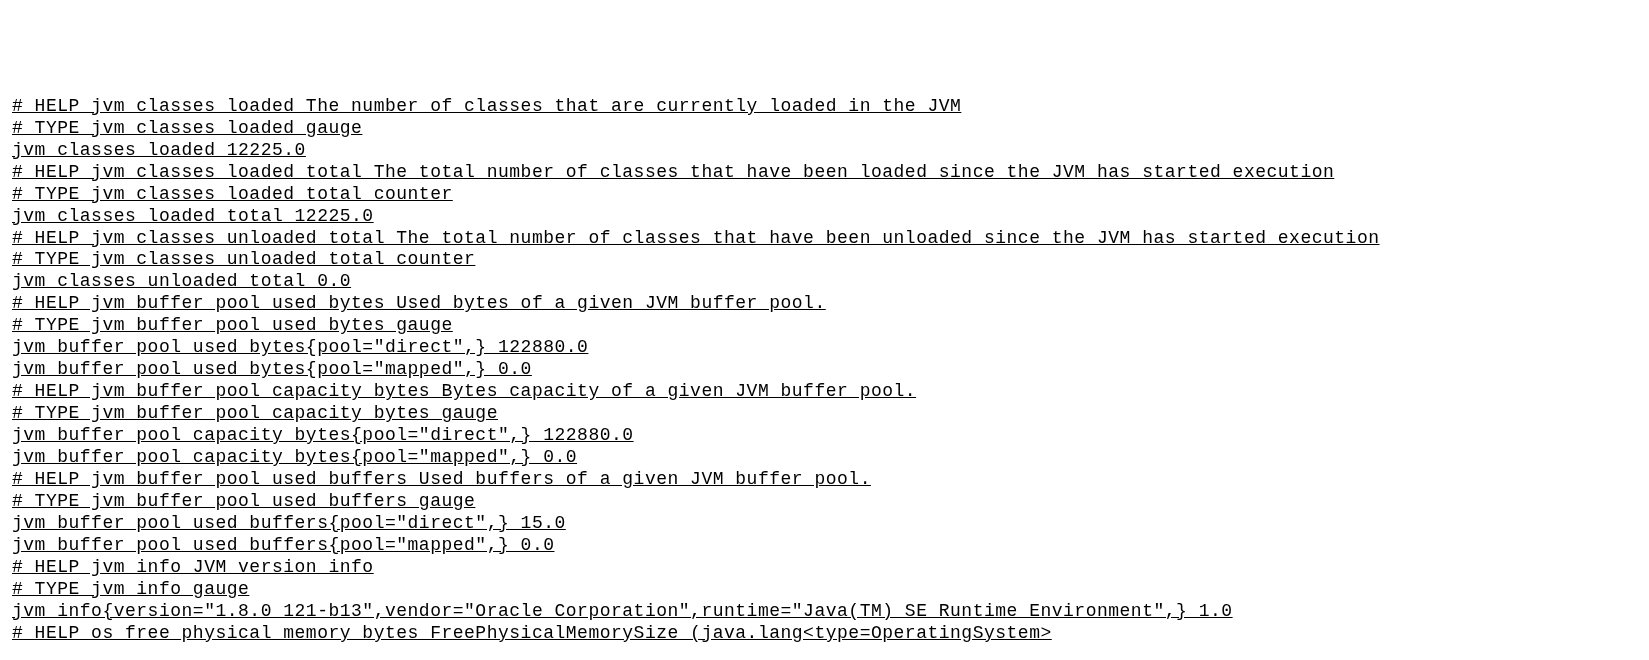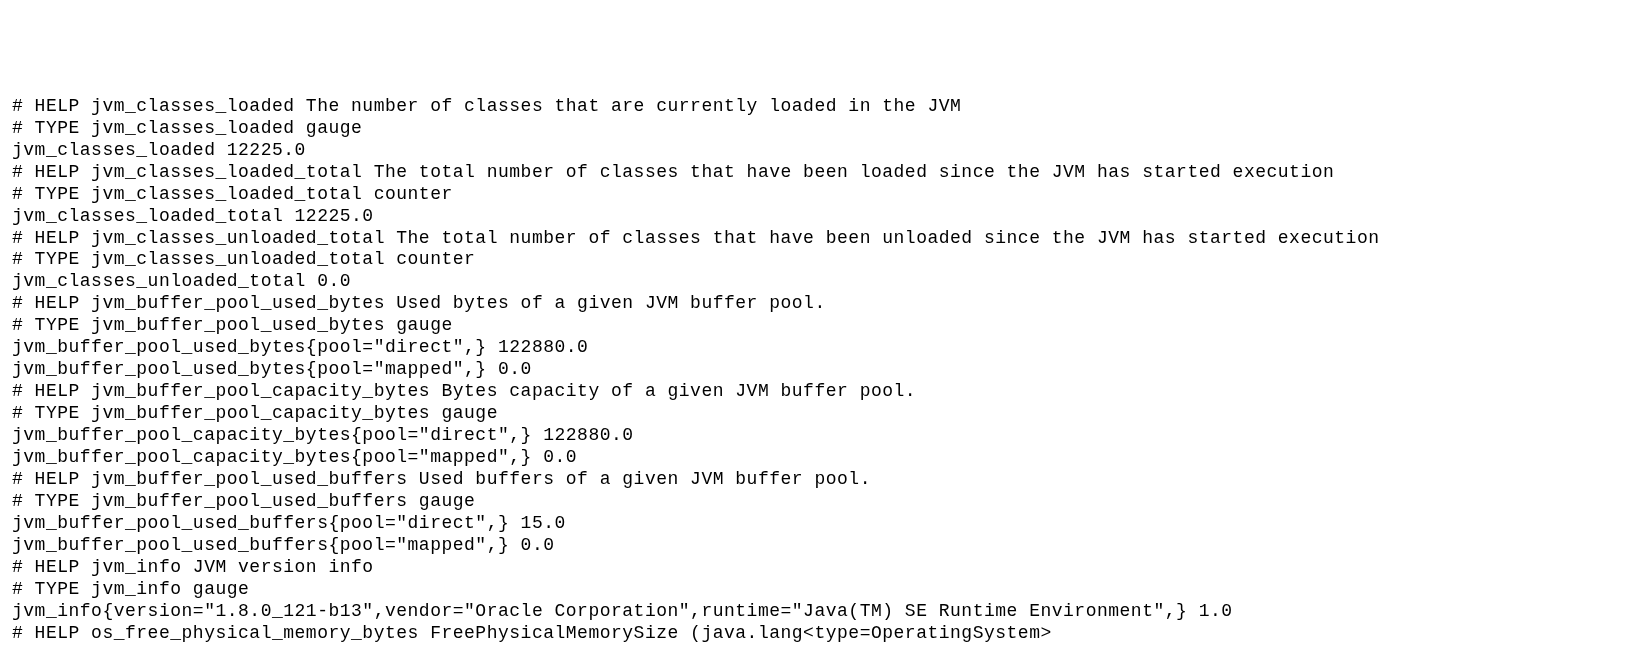--- a/index.html
+++ b/index.html
@@ -10,20 +10,21 @@
       line-height: 1.22;
       color: #000;
       background: #fff;
       white-space: pre-wrap;
       word-wrap: break-word;
       letter-spacing: 0.5px;
     }
     .metrics-text {
       display: block;
       width: 100%;
+      text-decoration: underline;
     }
   </style>
 </head>
 <body>
 
 
 
 <span class="metrics-text"># HELP jvm_classes_loaded The number of classes that are currently loaded in the JVM
 # TYPE jvm_classes_loaded gauge
 jvm_classes_loaded 12225.0

